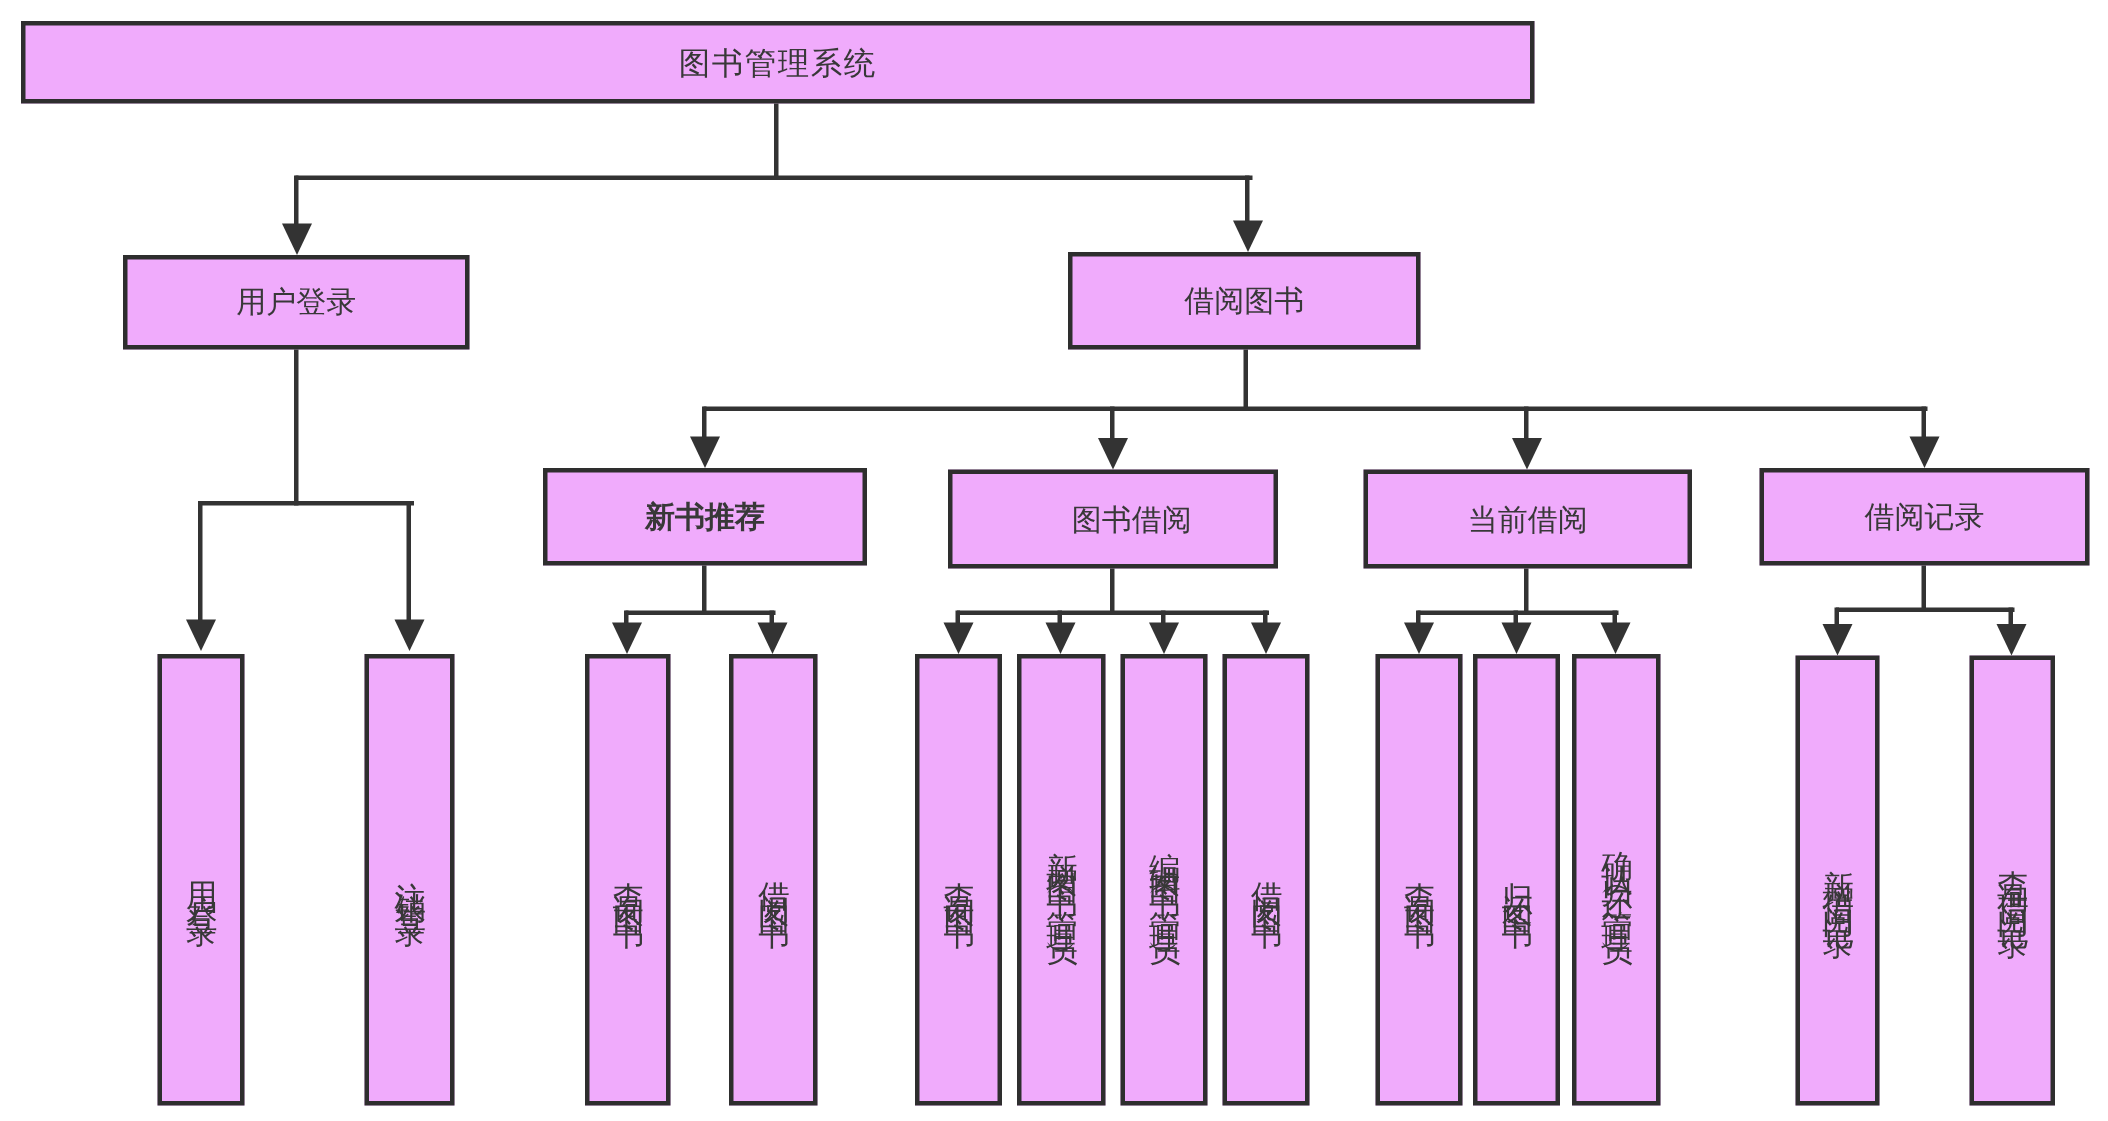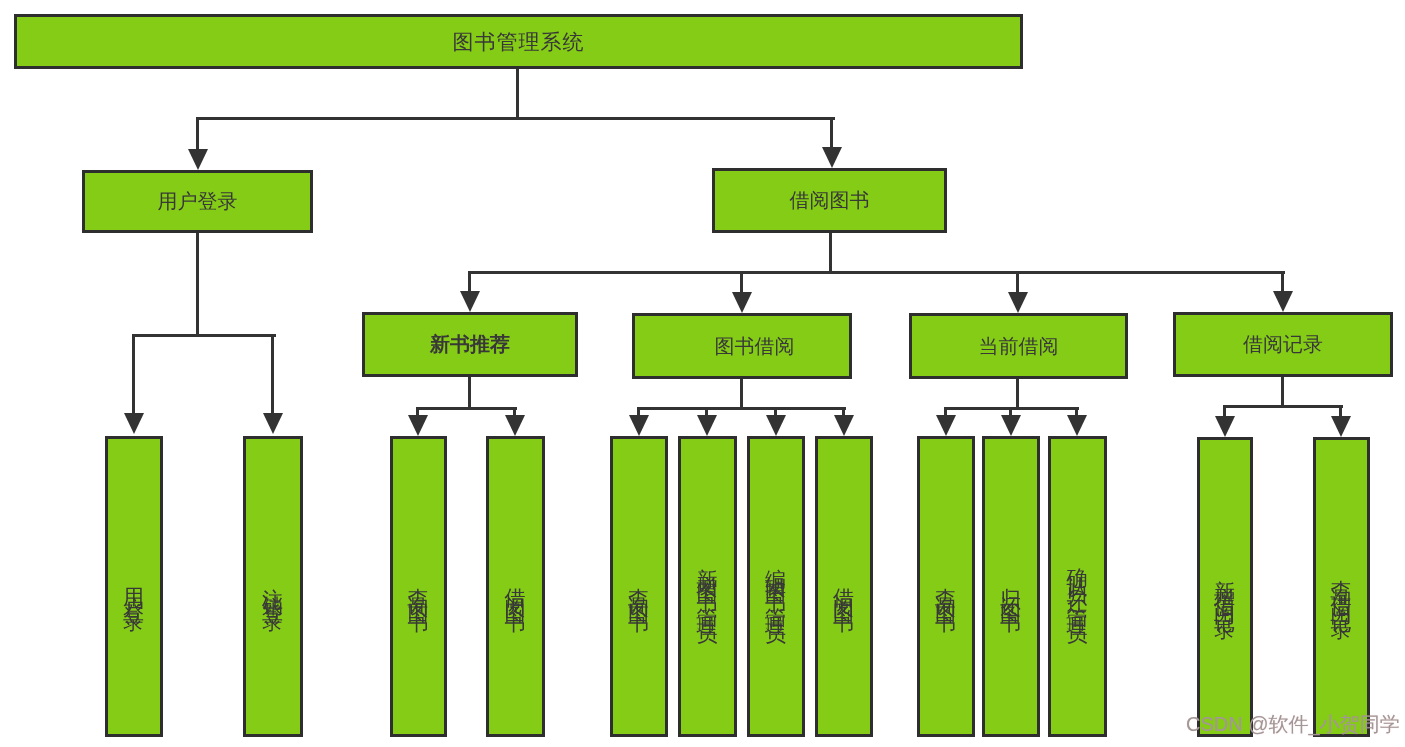--- a/index.html
+++ b/index.html
@@ -9,21 +9,21 @@
     height: 747px;
     background: #ffffff;
     font-family: "Liberation Sans", sans-serif;
     color: #383838;
     overflow: hidden;
   }
   .box {
     position: absolute;
     box-sizing: border-box;
     border: 3px solid #2e2e2e;
-    background: #84cc16;
+    background: #f0abfc;
     display: flex;
     align-items: center;
     justify-content: center;
     font-size: 20px;
     color: #383838;
   }
   .box.title { font-size: 21px; letter-spacing: 1px; }
   .vbox .lbl {
     writing-mode: vertical-rl;
     text-orientation: mixed;
@@ -176,14 +176,13 @@
       <div class="vline" style="left: 1009px; top: 407px; width: 3px; height: 11px;"></div>
       <div class="arrow" style="left: 1001px; top: 415px;"></div>
       <div class="vline" style="left: 1075px; top: 407px; width: 3px; height: 11px;"></div>
       <div class="arrow" style="left: 1067px; top: 415px;"></div>
       <div class="vline" style="left: 1223px; top: 405px; width: 3px; height: 14px;"></div>
       <div class="arrow" style="left: 1215px; top: 416px;"></div>
       <div class="vline" style="left: 1339px; top: 405px; width: 3px; height: 14px;"></div>
       <div class="arrow" style="left: 1331px; top: 416px;"></div>
     </div>
 
-  <div class="watermark">CSDN @软件_小贺同学</div>
 </div>
 
 </body></html>

